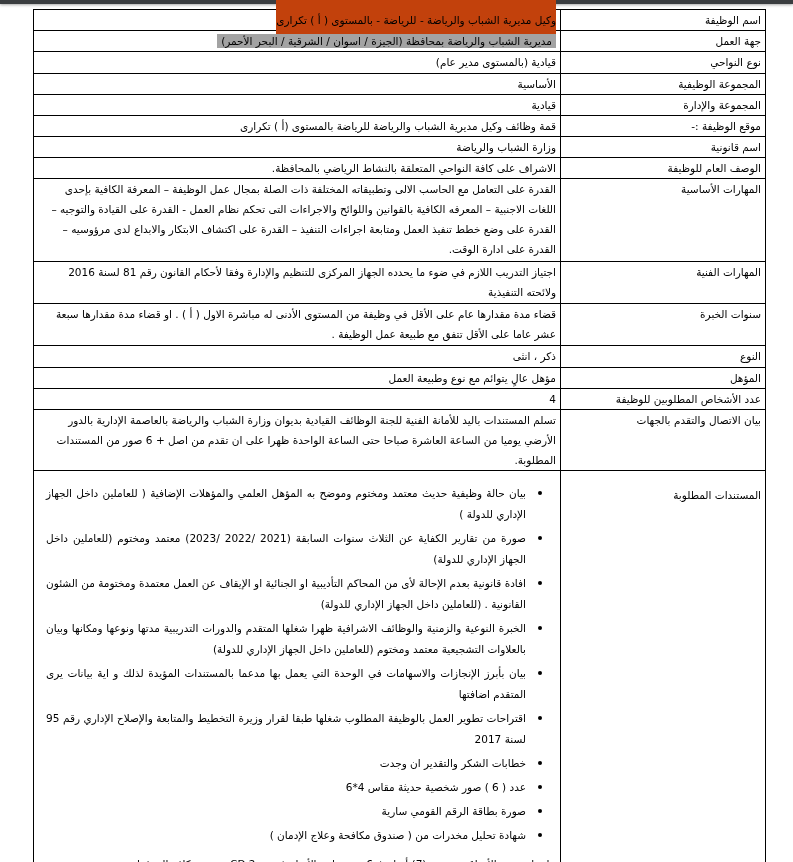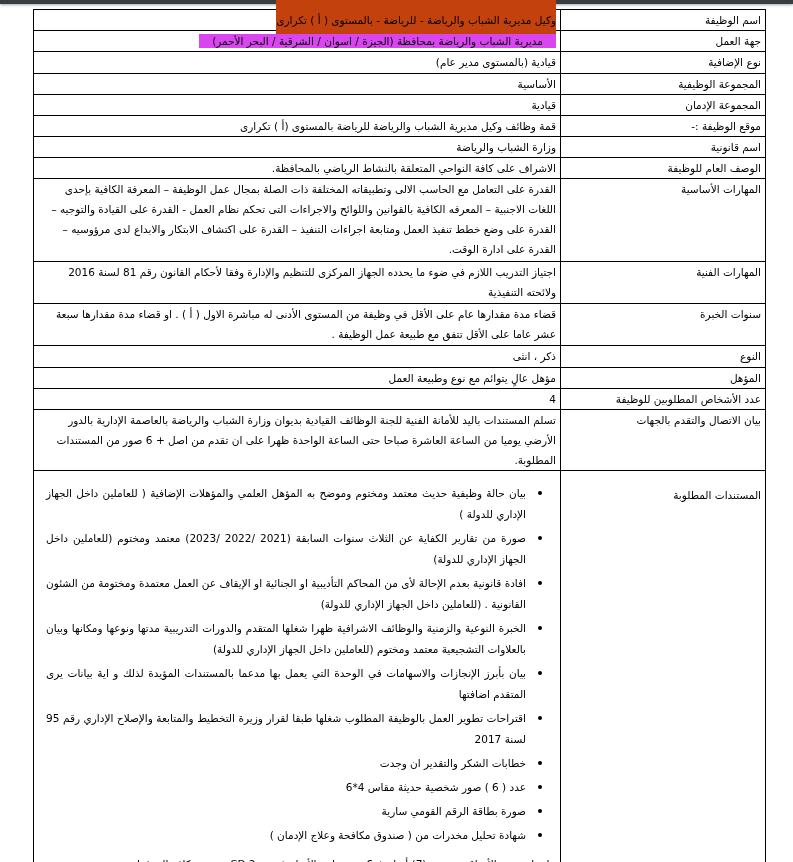--- a/index.html
+++ b/index.html
@@ -15,21 +15,21 @@
     position: absolute; left: 33px; top: 9px; width: 722px;
     border-collapse: collapse; direction: rtl; table-layout: fixed;
   }
   table.jobtable td {
     border: 1.5px solid #000; vertical-align: top; padding: 0 4px;
     font-size: 10.5px; line-height: 20px; text-align: right;
   }
   td.label { width: 196px; }
   td.value { width: 518px; }
   .hl-yellow { background: #c2410c; padding: 16px 0; text-align: center; }
-  .hl-red { background: #d946ef; padding: 1px 13px; margin-top: 21px; }
+  .hl-red { background: #a3a3a3; padding: 1px 4px; margin-top: 21px; }
   .justify { text-align: justify; text-align-last: right; }
   .para { line-height: 21px; }
   .num { font-size: 13px; line-height: 20px; }
   ul.docs { margin: 8px; padding: 0 22px 0 0; list-style: none; }
   ul.docs li { position: relative; line-height: 21px; margin-bottom: 2px; padding-top: 1px; }
   ul.docs li::before {
     content: ""; position: absolute; right: -16px; top: 9px; width: 4px; height: 4px; border-radius: 50%; background: #000;
   }
   .footnote { line-height: 20px; }
 </style>
@@ -42,29 +42,29 @@
   <tbody>
       <tr style="height:21px">
     <td class="label">اسم الوظيفة</td>
     <td class="value"><span class="hl-yellow">وكيل مديرية الشباب والرياضة - للرياضة - بالمستوى ( أ ) تكرارى</span></td>
   </tr>
   <tr style="height:21px">
     <td class="label">جهة العمل</td>
     <td class="value"><span class="hl-red">مديرية الشباب والرياضة بمحافظة (الجيزة / اسوان / الشرقية / البحر الأحمر)</span></td>
   </tr>
   <tr style="height:22px">
-    <td class="label">نوع الإضافية</td>
+    <td class="label">نوع النواحي</td>
     <td class="value">قيادية (بالمستوى مدير عام)</td>
   </tr>
   <tr style="height:21px">
     <td class="label">المجموعة الوظيفية</td>
     <td class="value">الأساسية</td>
   </tr>
   <tr style="height:21px">
-    <td class="label">المجموعة الإدمان</td>
+    <td class="label">المجموعة والإدارة</td>
     <td class="value">قيادية</td>
   </tr>
   <tr style="height:21px">
     <td class="label">موقع الوظيفة :-</td>
     <td class="value">قمة وظائف وكيل مديرية الشباب والرياضة للرياضة بالمستوى (أ ) تكرارى</td>
   </tr>
   <tr style="height:21px">
     <td class="label">اسم قانونية</td>
     <td class="value">وزارة الشباب والرياضة</td>
   </tr>

